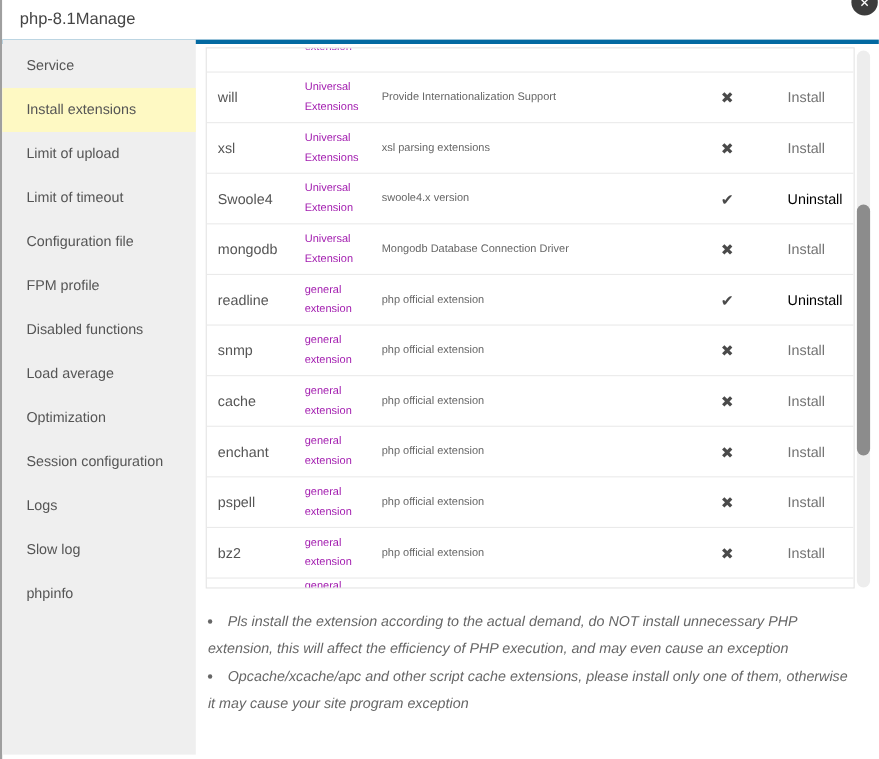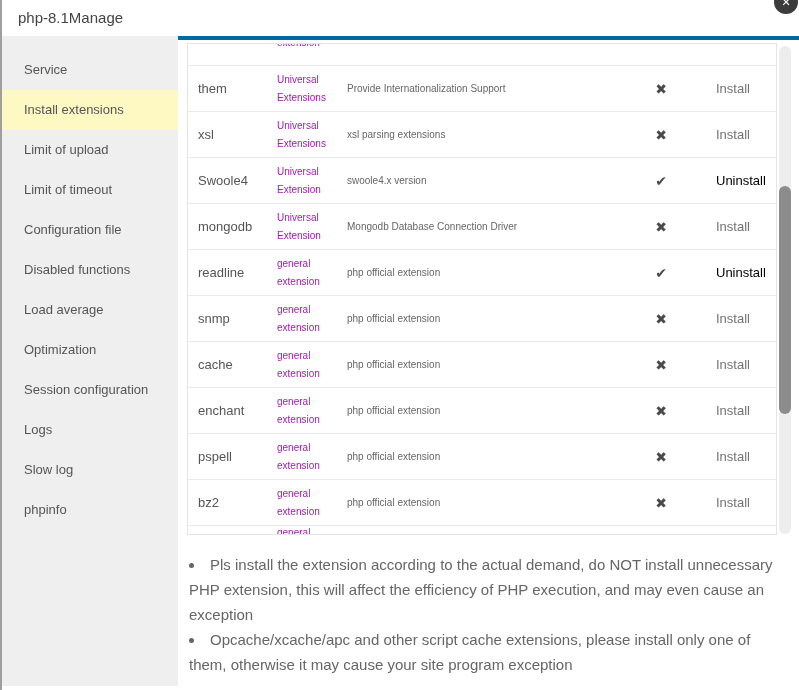--- a/index.html
+++ b/index.html
@@ -8,21 +8,21 @@
          border-left:2px solid #9f9f9f;overflow:hidden;}
   
   .header{position:absolute;left:0;top:0;right:0;height:36px;background:#fff;
           border-bottom:4px solid #0369a1;}
   .title{position:absolute;left:16px;top:9px;font-size:15px;color:#444;}
   .close-btn{position:absolute;left:772px;top:-10px;width:24px;height:24px;border-radius:50%;
              background:#3c3c3c;color:#fff;font-size:11px;display:flex;align-items:center;
              justify-content:center;cursor:pointer;z-index:20;}
   
   .sidebar{position:absolute;left:0;top:36px;width:176px;height:650px;background:#efefef;
-           padding-top:14px;box-sizing:border-box;}
+           padding-top:4px;box-sizing:border-box;}
   .side-item{height:40px;line-height:40px;padding-left:22px;font-size:13px;color:#555;
              cursor:pointer;white-space:nowrap;}
   .side-item.active{background:#fef9c3;}
   
   .ext-table{position:absolute;left:185px;top:43px;width:590px;height:492px;background:#fff;
              border:1px solid #e4e4e4;box-sizing:border-box;overflow:hidden;}
   .row{display:flex;align-items:center;height:45px;border-bottom:1px solid #eaeaea;}
   .row-first{margin-top:-24px;}
   .row-last{align-items:flex-start;border-bottom:none;}
   .row-last .c-type{margin-top:-2px;}
@@ -35,56 +35,57 @@
   a.install{color:#737373;}
   a.uninstall{color:#000000;}
   
   .scroll-track{position:absolute;left:777px;top:46px;width:12px;height:488px;background:#ededed;
                 border-radius:6px;}
   .scroll-thumb{position:absolute;left:0;top:140px;width:12px;height:228px;background:#8c8c8c;
                 border-radius:6px;cursor:pointer;}
   
   .notes{position:absolute;left:187px;top:552px;width:588px;}
   .notes ul{margin:0;padding:0;}
-  .notes li{list-style:disc inside;font-size:15px;color:#666;line-height:25px;}
+  .notes li{list-style:disc inside;font-size:13px;color:#666;line-height:25px;font-style:italic;}
 </style>
 </head>
 <body>
 
 <div class="modal">
 
   <div class="header">
     <span class="title">php-8.1Manage</span>
   </div>
   <div class="close-btn">✕</div>
 
   <div class="sidebar" id="sidebar">
       <div class="side-item">Service</div>
       <div class="side-item active">Install extensions</div>
       <div class="side-item">Limit of upload</div>
       <div class="side-item">Limit of timeout</div>
       <div class="side-item">Configuration file</div>
+      <div class="side-item">FPM profile</div>
       <div class="side-item">Disabled functions</div>
       <div class="side-item">Load average</div>
       <div class="side-item">Optimization</div>
       <div class="side-item">Session configuration</div>
       <div class="side-item">Logs</div>
       <div class="side-item">Slow log</div>
       <div class="side-item">phpinfo</div>
     </div>
 
   <div class="ext-table" id="extTable">
     <div class="row row-first">
       <div class="c-name"></div>
       <div class="c-type">
         <span>extension</span>
       </div>
     </div>
     <div class="row">
-        <div class="c-name">them</div>
+        <div class="c-name">will</div>
         <div class="c-type">Universal Extensions</div>
         <div class="c-desc">Provide Internationalization Support</div>
         <div class="c-status">✖</div>
         <div class="c-action"><a class="install">Install</a></div>
       </div>
       <div class="row">
         <div class="c-name">xsl</div>
         <div class="c-type">Universal Extensions</div>
         <div class="c-desc">xsl parsing extensions</div>
         <div class="c-status">✖</div>

